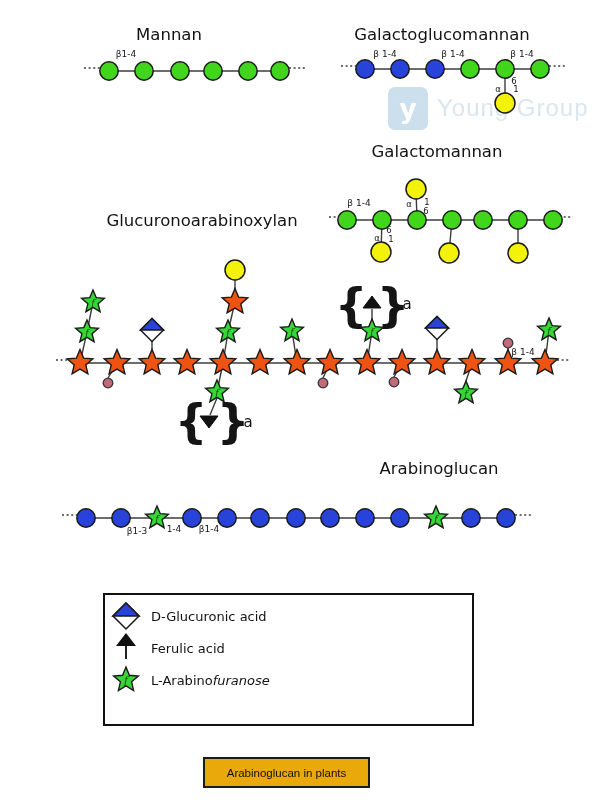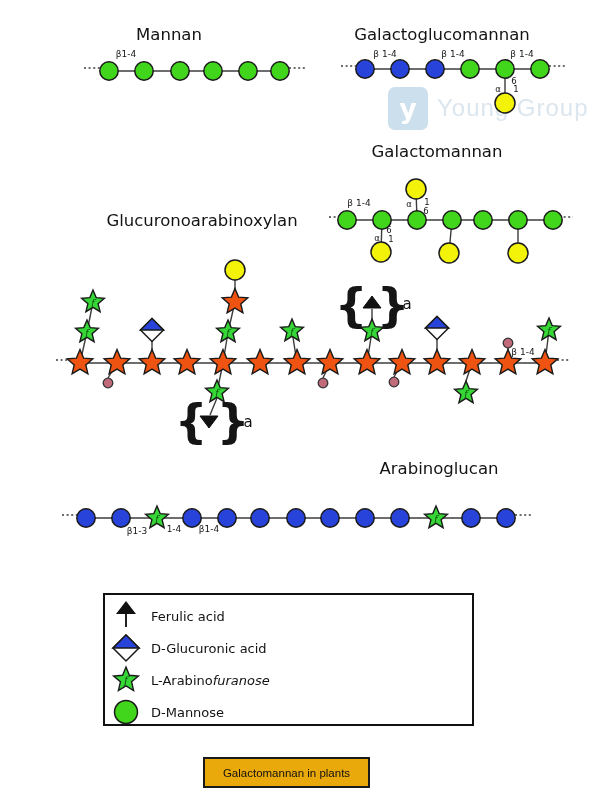--- a/index.html
+++ b/index.html
@@ -348,50 +348,42 @@
           <text x="137" y="534" class="lbl" font-size="9">β1-3</text>
           <text x="174" y="532" class="lbl" font-size="9">1-4</text>
           <text x="209" y="532" class="lbl" font-size="9">β1-4</text>
         </g>
       </g>
   </svg>
 
   <div id="legend">
     <div class="litem">
       <svg class="licon" viewBox="0 0 30 32">
+          <g>
+            <polygon points="15,3 28,16 15,29 2,16" fill="#ffffff" stroke="#1a1a1a" stroke-width="1.5"></polygon>
+            <polygon points="2,16 28,16 15,3" fill="#2743DA" stroke="#1a1a1a" stroke-width="1.5"></polygon>
+          </g>
+        </svg>
+      <span class="llabel"><span>D-Glucuronic acid</span><i></i><span></span></span>
+    </div>
+    <div class="litem">
+      <svg class="licon" viewBox="0 0 30 32">
           <line x1="15" y1="14" x2="15" y2="27" stroke="#222" stroke-width="2"></line>
           <polygon points="5,14 25,14 15,1" fill="#111111"></polygon>
         </svg>
       <span class="llabel"><span>Ferulic acid</span><i></i><span></span></span>
     </div>
     <div class="litem">
       <svg class="licon" viewBox="0 0 30 32">
           <g>
-            <polygon points="15,3 28,16 15,29 2,16" fill="#ffffff" stroke="#1a1a1a" stroke-width="1.5"></polygon>
-            <polygon points="2,16 28,16 15,3" fill="#2743DA" stroke="#1a1a1a" stroke-width="1.5"></polygon>
-          </g>
-        </svg>
-      <span class="llabel"><span>D-Glucuronic acid</span><i></i><span></span></span>
-    </div>
-    <div class="litem">
-      <svg class="licon" viewBox="0 0 30 32">
-          <g>
             <polygon points="15.0,3.0 18.4,11.3 27.4,12.0 20.6,17.8 22.6,26.5 15.0,21.9 7.4,26.5 9.4,17.8 2.6,12.0 11.6,11.3" fill="#36D636" stroke="#1a1a1a" stroke-width="1.4"></polygon>
             <text x="15" y="19.5" class="fl-big">f</text>
           </g>
         </svg>
       <span class="llabel"><span>L-Arabino</span><i>furanose</i><span></span></span>
     </div>
-    <div class="litem">
-      <svg class="licon" viewBox="0 0 30 32">
-          <g>
-            <circle cx="15" cy="16" r="11.5" fill="#41D61B" stroke="#1a1a1a" stroke-width="1.5"></circle>
-          </g>
-        </svg>
-      <span class="llabel"><span>D-Mannose</span><i></i><span></span></span>
-    </div>
   </div>
 
   <div id="caption" style="background: rgb(233, 169, 11);">
-    <span>Galactomannan in plants</span>
+    <span>Arabinoglucan in plants</span>
   </div>
 
 </div>
 
 </body></html>

